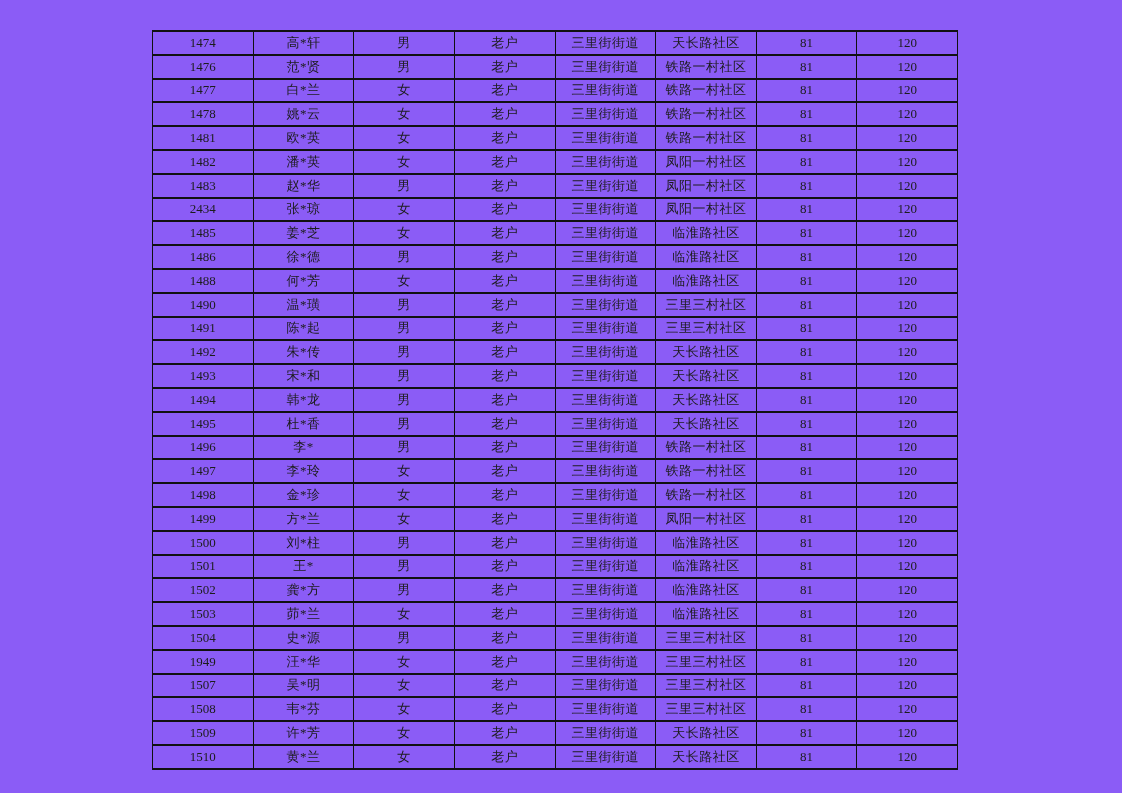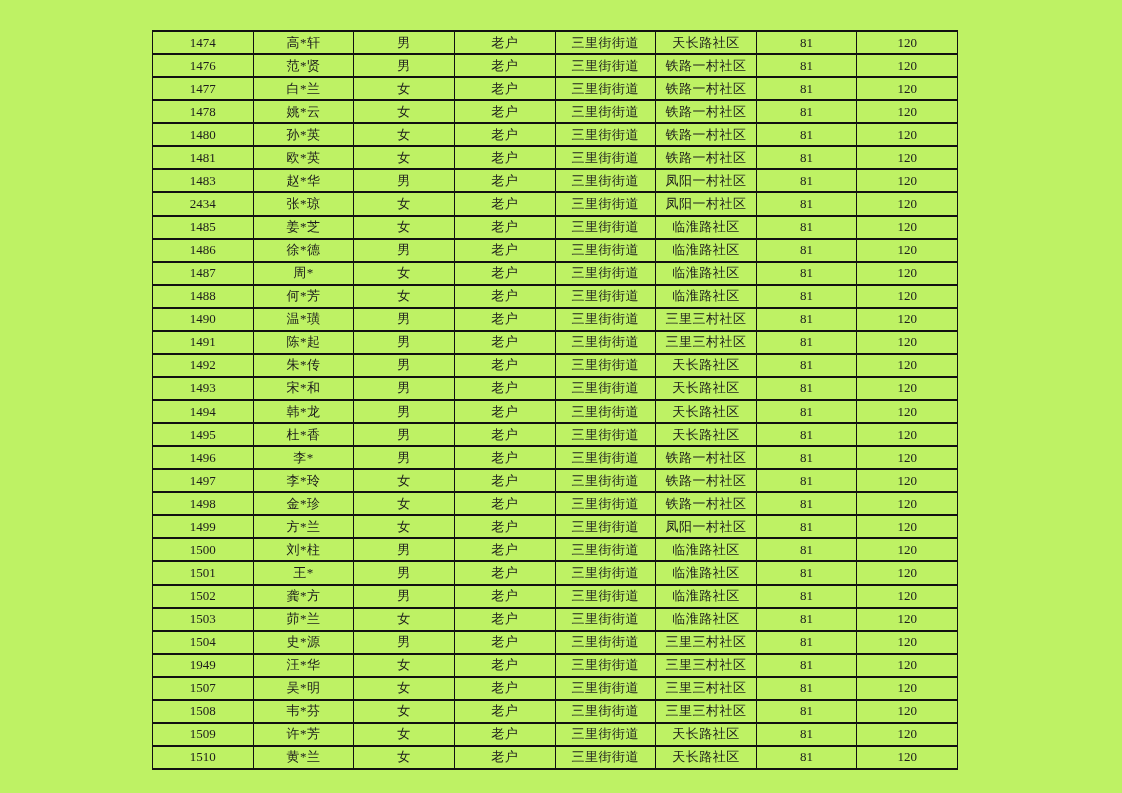--- a/index.html
+++ b/index.html
@@ -4,21 +4,21 @@
 <style>
   html, body {
     margin: 0;
     padding: 0;
     background: #ffffff;
   }
   .canvas {
     position: relative;
     width: 1122px;
     height: 793px;
-    background: #bef264;
+    background: #8b5cf6;
     overflow: hidden;
     font-family: "Liberation Serif", "DejaVu Serif", serif;
   }
   table.data-table {
     position: absolute;
     left: 152px;
     top: 30px;
     width: 806px;
     height: 740px;
     border-collapse: collapse;
@@ -97,42 +97,42 @@
     <td>姚*云</td>
     <td>女</td>
     <td>老户</td>
     <td>三里街街道</td>
     <td>铁路一村社区</td>
     <td class="num">81</td>
     <td class="num">120</td>
   </tr>
 
 
-  <tr>
-    <td class="num">1480</td>
-    <td>孙*英</td>
-    <td>女</td>
-    <td>老户</td>
-    <td>三里街街道</td>
-    <td>铁路一村社区</td>
-    <td class="num">81</td>
-    <td class="num">120</td>
-  </tr>
 
   <tr>
     <td class="num">1481</td>
     <td>欧*英</td>
     <td>女</td>
     <td>老户</td>
     <td>三里街街道</td>
     <td>铁路一村社区</td>
     <td class="num">81</td>
     <td class="num">120</td>
   </tr>
 
+  <tr>
+    <td class="num">1482</td>
+    <td>潘*英</td>
+    <td>女</td>
+    <td>老户</td>
+    <td>三里街街道</td>
+    <td>凤阳一村社区</td>
+    <td class="num">81</td>
+    <td class="num">120</td>
+  </tr>
 
   <tr>
     <td class="num">1483</td>
     <td>赵*华</td>
     <td>男</td>
     <td>老户</td>
     <td>三里街街道</td>
     <td>凤阳一村社区</td>
     <td class="num">81</td>
     <td class="num">120</td>
@@ -164,30 +164,20 @@
     <td class="num">1486</td>
     <td>徐*德</td>
     <td>男</td>
     <td>老户</td>
     <td>三里街街道</td>
     <td>临淮路社区</td>
     <td class="num">81</td>
     <td class="num">120</td>
   </tr>
 
-  <tr>
-    <td class="num">1487</td>
-    <td>周*</td>
-    <td>女</td>
-    <td>老户</td>
-    <td>三里街街道</td>
-    <td>临淮路社区</td>
-    <td class="num">81</td>
-    <td class="num">120</td>
-  </tr>
 
   <tr>
     <td class="num">1488</td>
     <td>何*芳</td>
     <td>女</td>
     <td>老户</td>
     <td>三里街街道</td>
     <td>临淮路社区</td>
     <td class="num">81</td>
     <td class="num">120</td>

